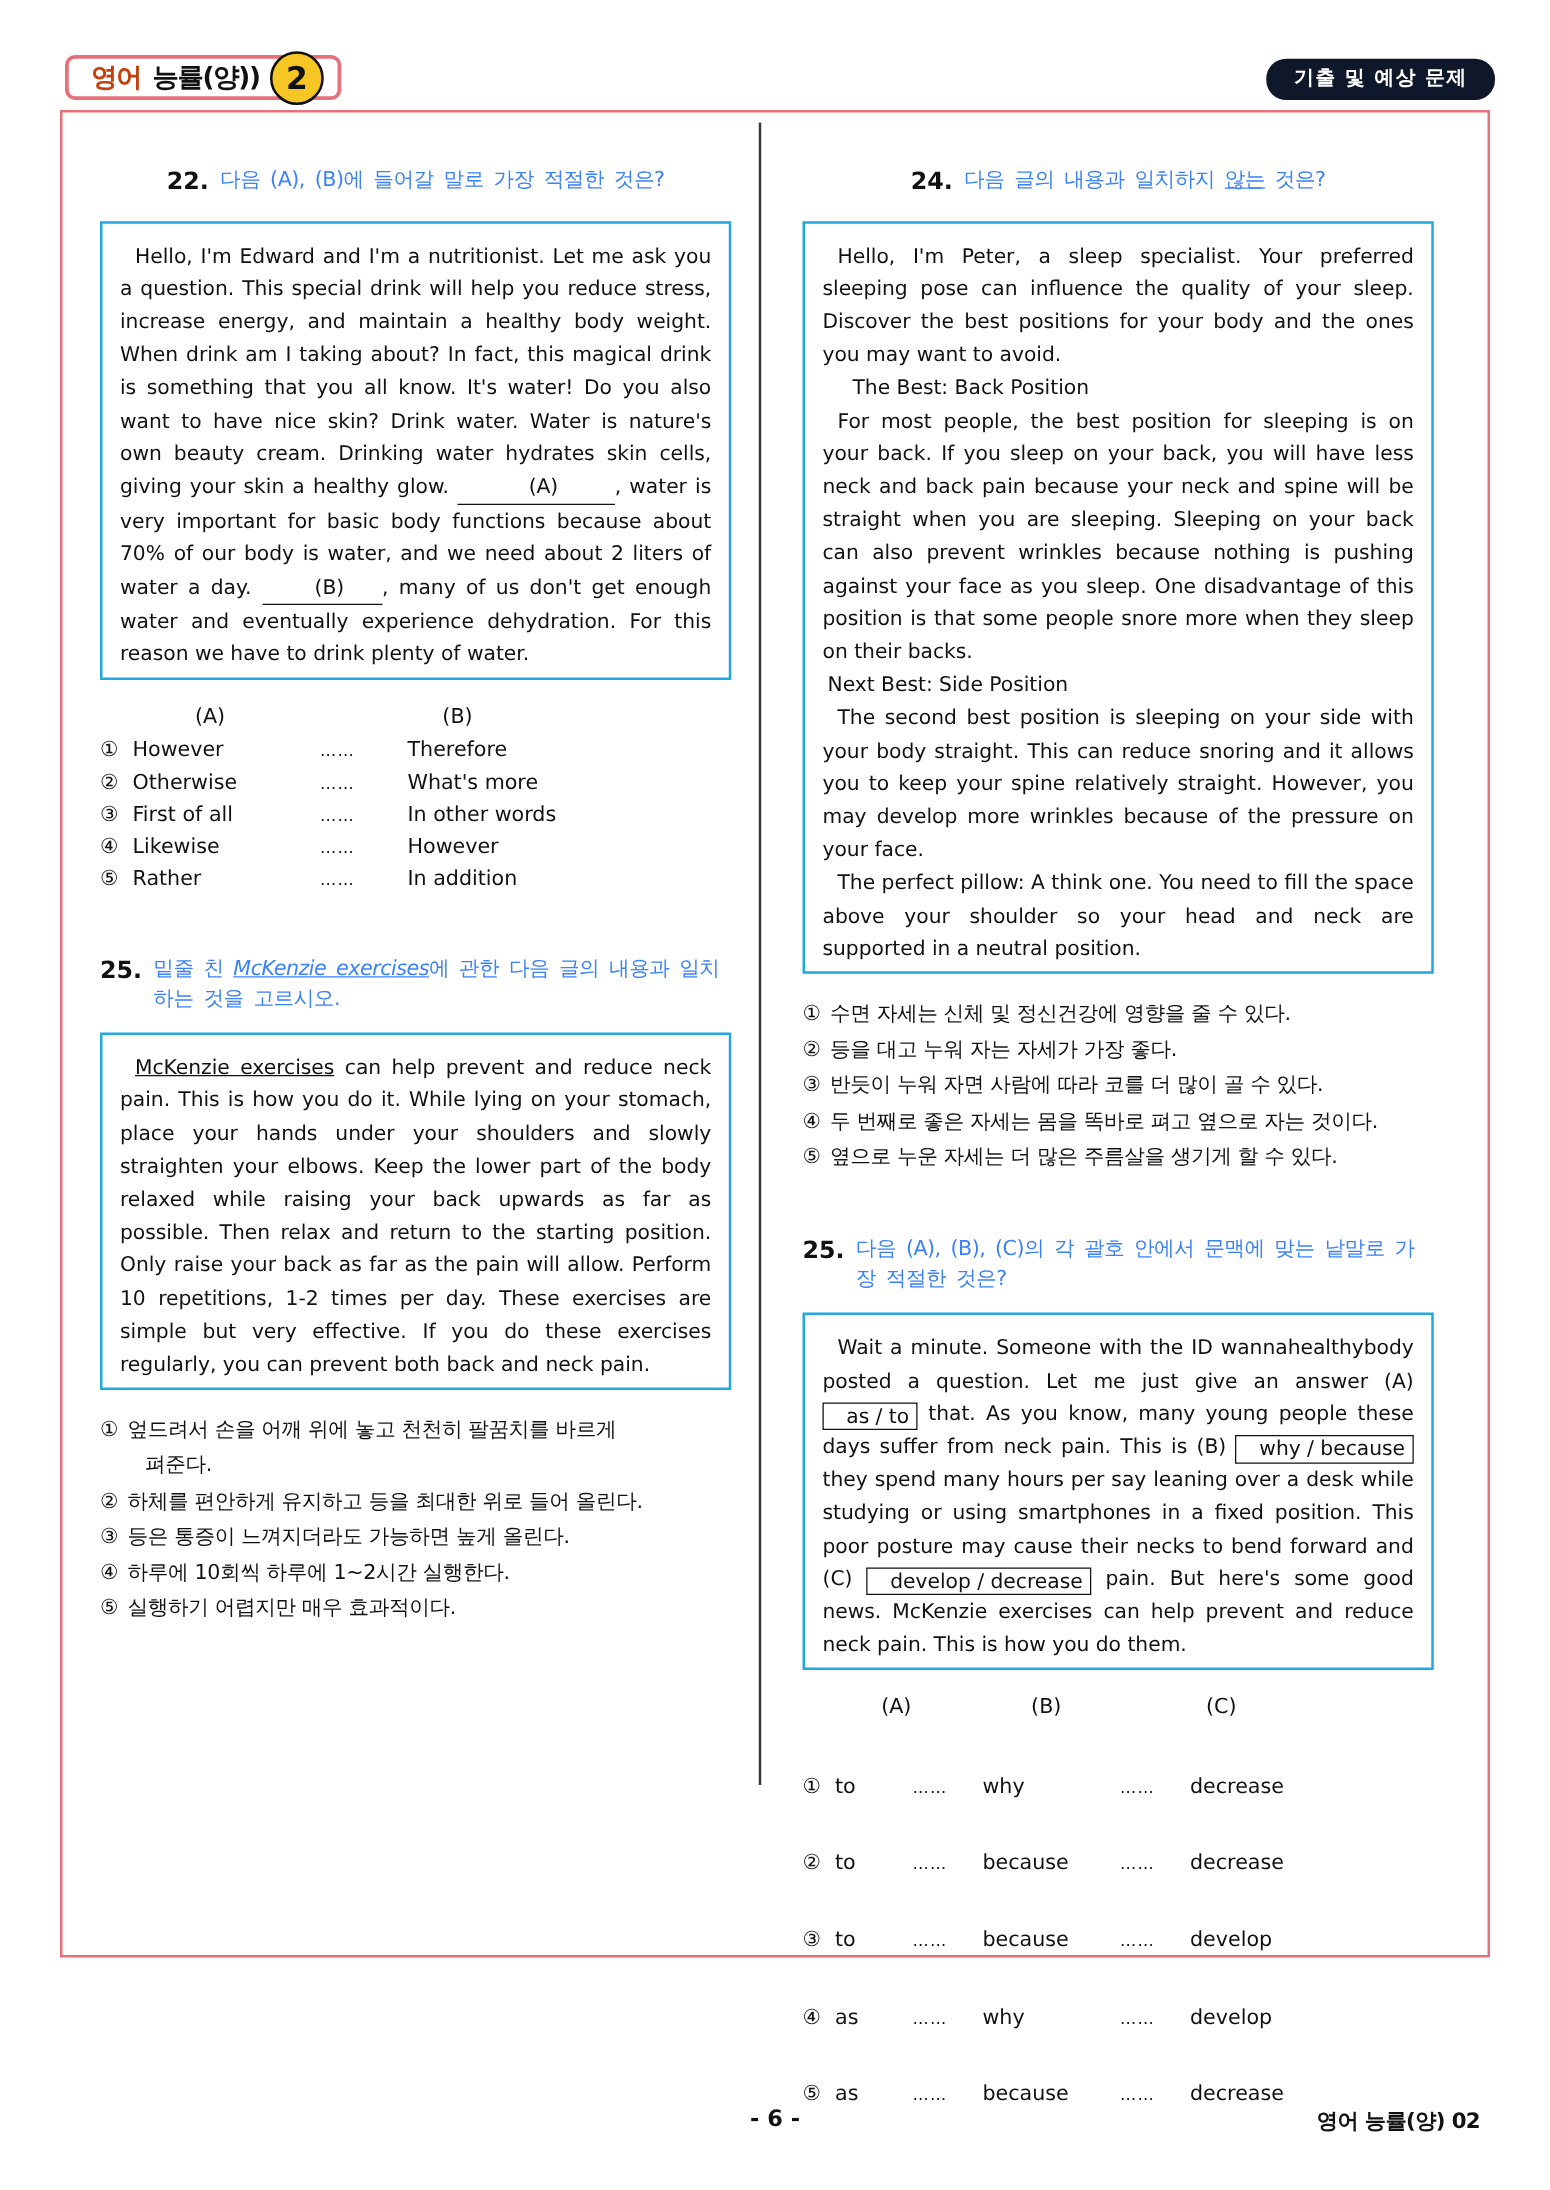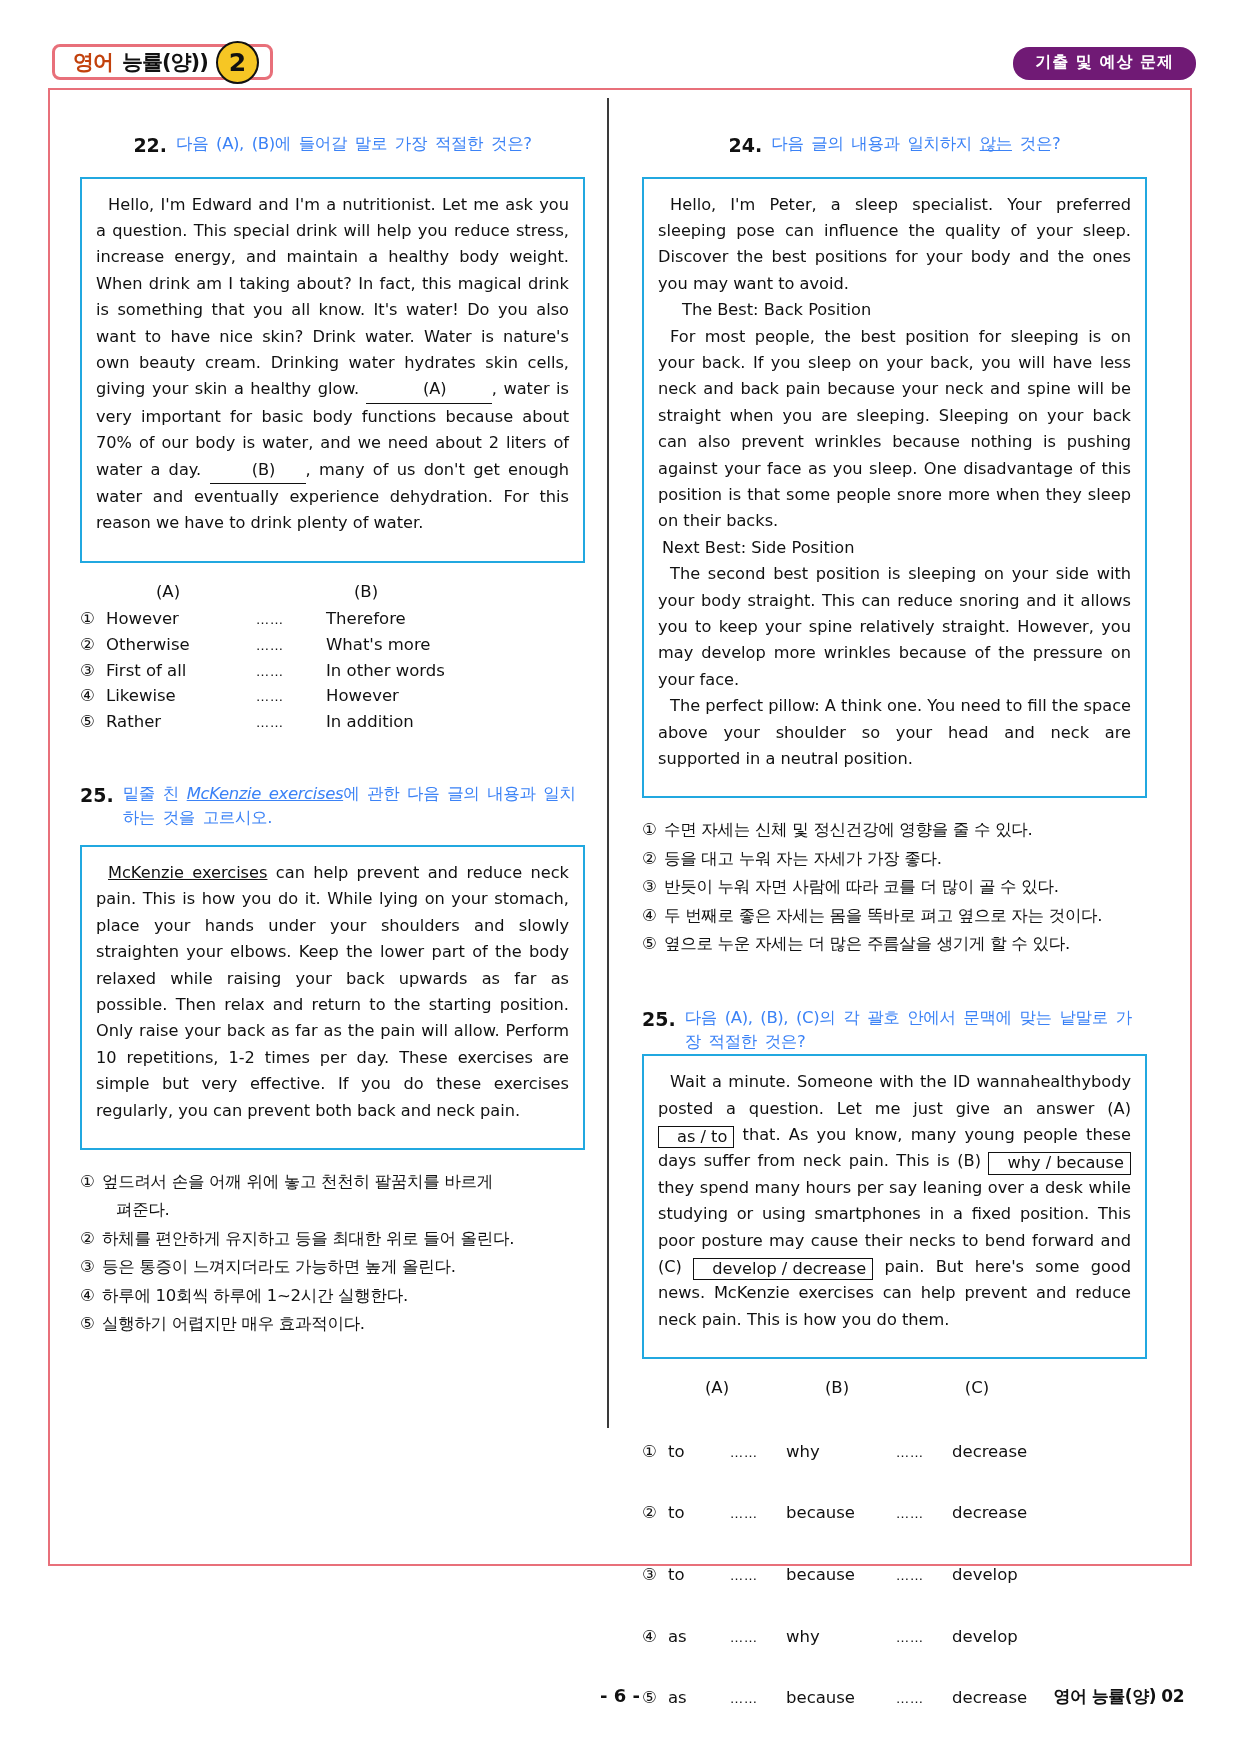--- a/index.html
+++ b/index.html
@@ -47,21 +47,21 @@
     width: 43px; height: 43px;
     border-radius: 50%;
     background: #f6c624;
     border: 2px solid #111;
     display: flex; align-items: center; justify-content: center;
     font-size: 25px; font-weight: bold; color: #111;
   }
   .header-right-pill {
     position: absolute;
     right: 0; top: 3px;
-    background: #701a75;
+    background: #0f172a;
     color: #ffffff;
     border-radius: 16px;
     padding: 5px 22px 7px;
     font-size: 16px;
     font-weight: bold;
     letter-spacing: 1px;
   }
 
   
   .sheet {
@@ -108,21 +108,21 @@
     letter-spacing: -0.4px;
     word-spacing: 3px;
     font-family: "DejaVu Sans", "Liberation Sans", sans-serif;
   }
   .q-text .uline { text-decoration: underline; }
   .q-text .ital-u { font-style: italic; text-decoration: underline; }
 
   
   .passage {
     border: 2px solid #21a8e0;
-    padding: 13px 14px 24px;
+    padding: 13px 14px 5px;
     font-size: 16.2px;
     line-height: 1.63;
     color: #111;
     text-align: justify;
     text-justify: inter-word;
     font-family: "DejaVu Sans", "Liberation Sans", sans-serif;
   }
   .passage p { margin: 0; }
   .passage p.indent { text-indent: 12px; }
   .passage .uline { text-decoration: underline; }
@@ -350,21 +350,21 @@
         </div>
       </div>
     </div>
 
     <div style="margin-top:48px;">
       <div class="q-head">
         <span class="q-num">25.</span>
         <span class="q-text">다음 (A), (B), (C)의 각 괄호 안에서 문맥에 맞는 낱말로 가장 적절한 것은?</span>
       </div>
 
-      <div class="passage" style="">
+      <div class="passage" style="margin-top:15px;">
         <p class="indent"><span>Wait a minute. Someone with the ID wannahealthybody posted a question. Let me just give an answer (A)</span>
           <span class="choicebox">as / to</span>
           <span>that. As you know, many young people these days suffer from neck pain. This is (B)</span>
           <span class="choicebox">why / because</span>
           <span>they spend many hours per say leaning over a desk while studying or using smartphones in a fixed position. This poor posture may cause their necks to bend forward and (C)</span>
           <span class="choicebox">develop / decrease</span>
           <span>pain. But here's some good news. McKenzie exercises can help prevent and reduce neck pain. This is how you do them.</span>
         </p>
       </div>
 

